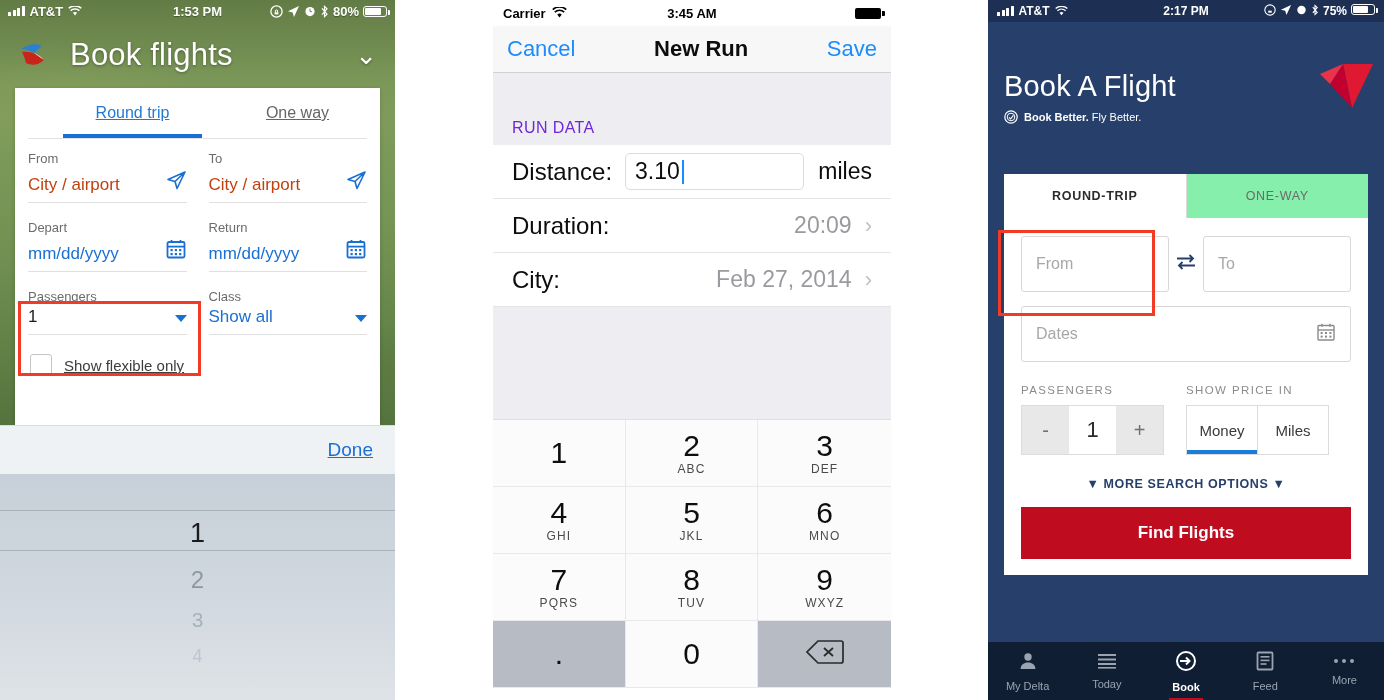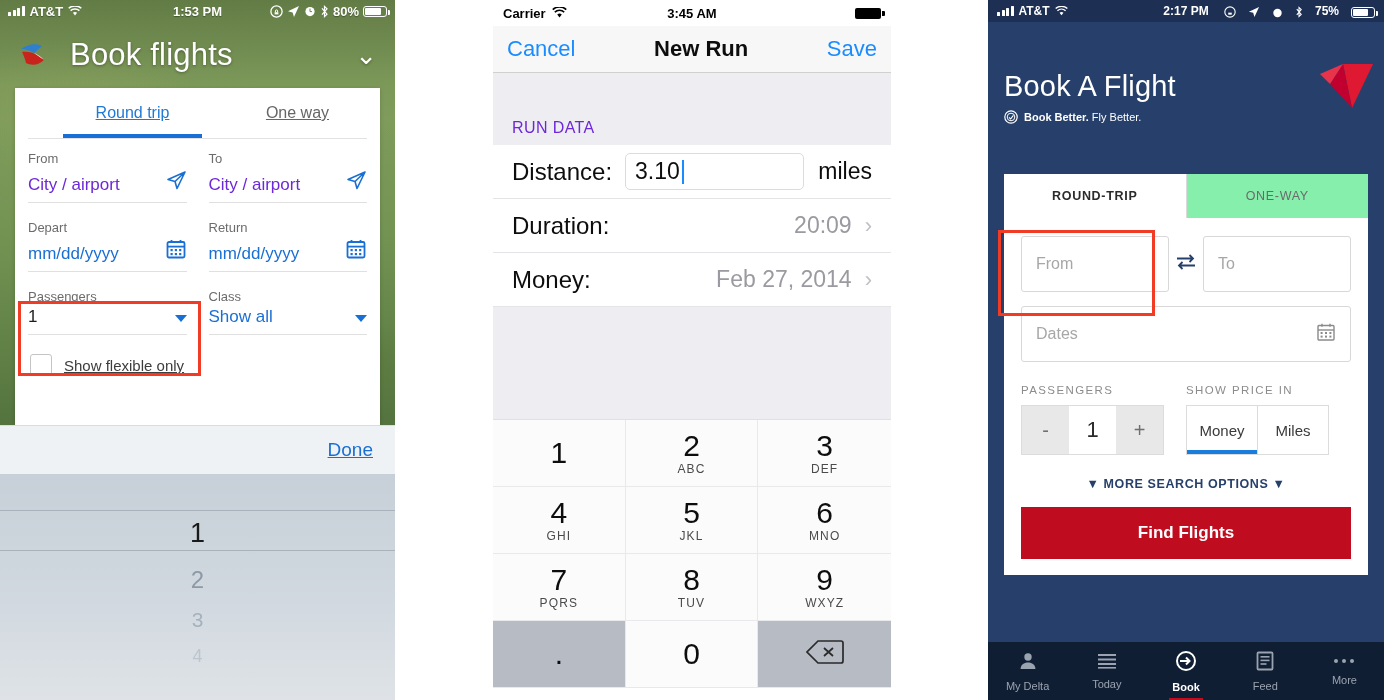--- a/index.html
+++ b/index.html
@@ -49,21 +49,21 @@
   .sw-tab.active span { color:#1e7ad6; }
   .sw-tab.inactive span { color:#666; }
   .sw-tab-underline { position:absolute; left:13px; right:13px; bottom:0; height:4px; background:#1a6fd4; }
   .sw-tabs-border { height:1px; background:#e2e2e2; margin:0 13px; }
 
   .sw-fields { padding:12px 13px 0 13px; }
   .sw-row { display:flex; gap:22px; }
   .sw-field { flex:1; padding-bottom:7px; border-bottom:1px solid #e0e0e0; }
   .sw-field .lbl { font-size:13px; color:#6c6c6c; margin-bottom:3px; }
   .sw-field .valrow { display:flex; align-items:flex-end; }
-  .sw-field .ph { font-size:17px; color:#6d28d9; }
+  .sw-field .ph { font-size:17px; color:#c2410c; }
   .sw-field .val { font-size:17px; color:#1a6fd4; }
   .sw-send { margin-left:auto; color:#1a6fd4; }
   .sw-cal { margin-left:auto; color:#1a6fd4; }
   .sw-sel-arrow { margin-left:auto; width:0;height:0;border-left:6px solid transparent;border-right:6px solid transparent;border-top:7px solid #1a6fd4; margin-bottom:5px;}
   .sw-row2 { margin-top:17px; }
   .sw-row3 { margin-top:17px; }
   .sw-check-row { display:flex; align-items:center; margin-top:19px; padding-left:2px; }
   .sw-checkbox { width:22px; height:22px; border:1.5px solid #c4c4c4; border-radius:3px; background:#fff; }
   .sw-check-label { margin-left:12px; font-size:15px; color:#3d3d3d; text-decoration:underline; }
 
@@ -365,21 +365,21 @@
       <span class="run-unit">miles</span>
     </div>
 
     <div class="run-row">
       <span class="run-label">Duration:</span>
       <span class="run-detail">20:09</span>
       <span class="run-chev">›</span>
     </div>
 
     <div class="run-row">
-      <span class="run-label">Money:</span>
+      <span class="run-label">City:</span>
       <span class="run-detail">Feb 27, 2014</span>
       <span class="run-chev">›</span>
     </div>
 
     <div class="run-gap"></div>
 
     <div class="keypad">
       <div class="key">
           <span class="num">1</span>
         </div>
@@ -440,21 +440,21 @@
           <i></i>
           <i></i>
         </span>
       <span style="margin-left:5px">AT&amp;T</span>
       <svg width="13" height="11" viewBox="0 0 14 11" style="margin-left:5px">
         <path d="M7 9.6 L9.1 6.8 A3.6 3.6 0 0 0 4.9 6.8 Z" fill="#fff"></path>
         <path d="M2.6 4.6 A6.6 6.6 0 0 1 11.4 4.6" stroke="#fff" stroke-width="1.4" fill="none"></path>
         <path d="M0.7 2.3 A9.4 9.4 0 0 1 13.3 2.3" stroke="#fff" stroke-width="1.4" fill="none"></path>
       </svg>
       <span style="position:absolute;left:0;right:0;text-align:center;">2:17 PM</span>
-      <span style="margin-left:auto;display:flex;align-items:flex-end;gap:12px;position:relative;z-index:2">
+      <span style="margin-left:auto;display:flex;align-items:flex-start;gap:4px;position:relative;z-index:2">
         <svg width="12" height="12" viewBox="0 0 13 13">
           <circle cx="6.5" cy="6.5" r="5.6" stroke="#fff" stroke-width="1.2" fill="none"></circle>
             <path d="M4.6 7.2h3.8v2.2H4.6z" fill="#fff"></path>
         </svg>
         <svg width="12" height="12" viewBox="0 0 13 13">
             <path d="M12 1 L1 6.2 L5.6 7.4 L7 12 Z" fill="#fff"></path>
           </svg>
         <svg width="11" height="11" viewBox="0 0 12 12">
             <circle cx="6" cy="6.6" r="4.6" fill="#fff"></circle>
           </svg>

